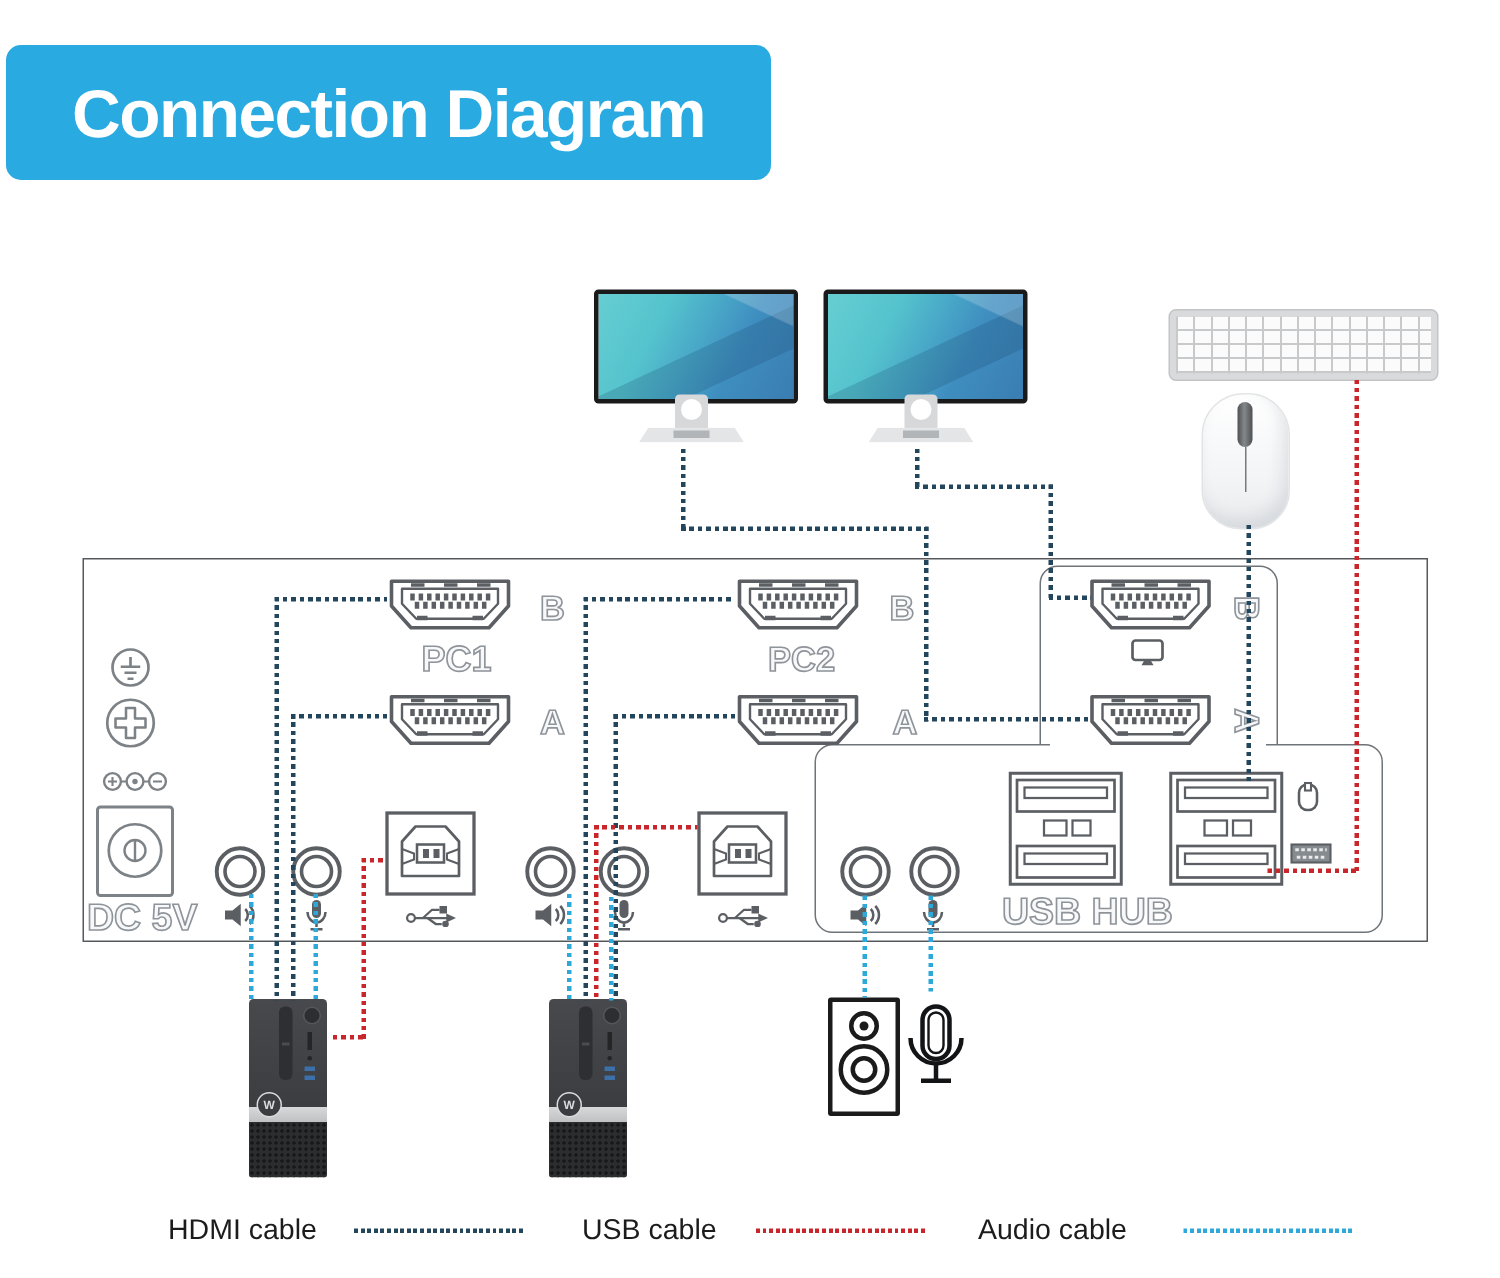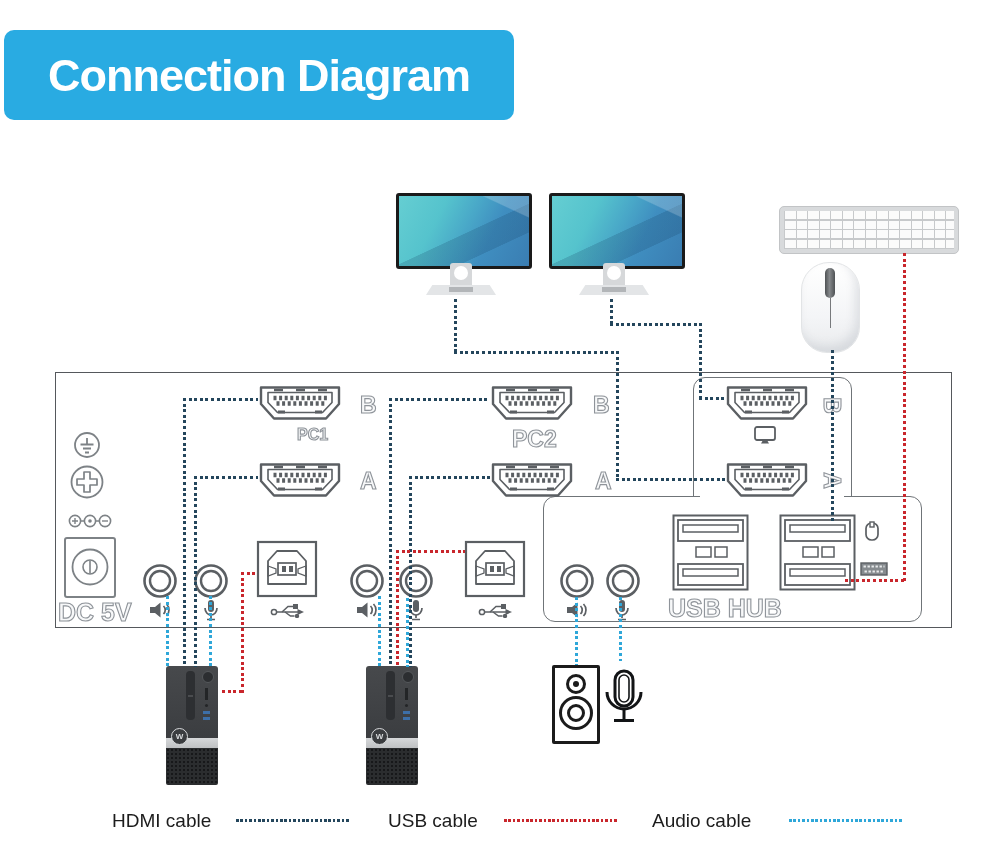--- a/index.html
+++ b/index.html
@@ -246,21 +246,21 @@
   <svg class="abs" style="left:725px;top:462px;width:84px;height:36px;">
       <use href="#sym-hdmi"></use>
     </svg>
 
   <div class="abs outline-txt port-letter" style="left:360px;top:392px;">B</div>
   <div class="abs outline-txt port-letter" style="left:360px;top:468px;">A</div>
   <div class="abs outline-txt port-letter" style="left:593px;top:392px;">B</div>
   <div class="abs outline-txt port-letter" style="left:595px;top:468px;">A</div>
   <div class="abs outline-txt port-letter rot90" style="left:821px;top:392px;width:20px;text-align:center;">B</div>
   <div class="abs outline-txt port-letter rot90" style="left:821px;top:467px;width:20px;text-align:center;">A</div>
-  <div class="abs outline-txt" style="left:297px;top:426px;font-size:16px;">PC1</div>
+  <div class="abs outline-txt" style="left:281px;top:426px;font-size:24px;">PC1</div>
   <div class="abs outline-txt" style="left:512px;top:426px;font-size:23px;">PC2</div>
   <div class="abs outline-txt" style="left:668px;top:594px;font-size:25px;">USB HUB</div>
   <svg class="abs" style="left:753px;top:425px;width:24px;height:20px;">
       <use href="#sym-display-glyph"></use>
     </svg>
 
   <svg class="abs" style="left:256px;top:540px;width:62px;height:58px;">
       <use href="#sym-usbb"></use>
     </svg>
   <svg class="abs" style="left:464px;top:540px;width:62px;height:58px;">

